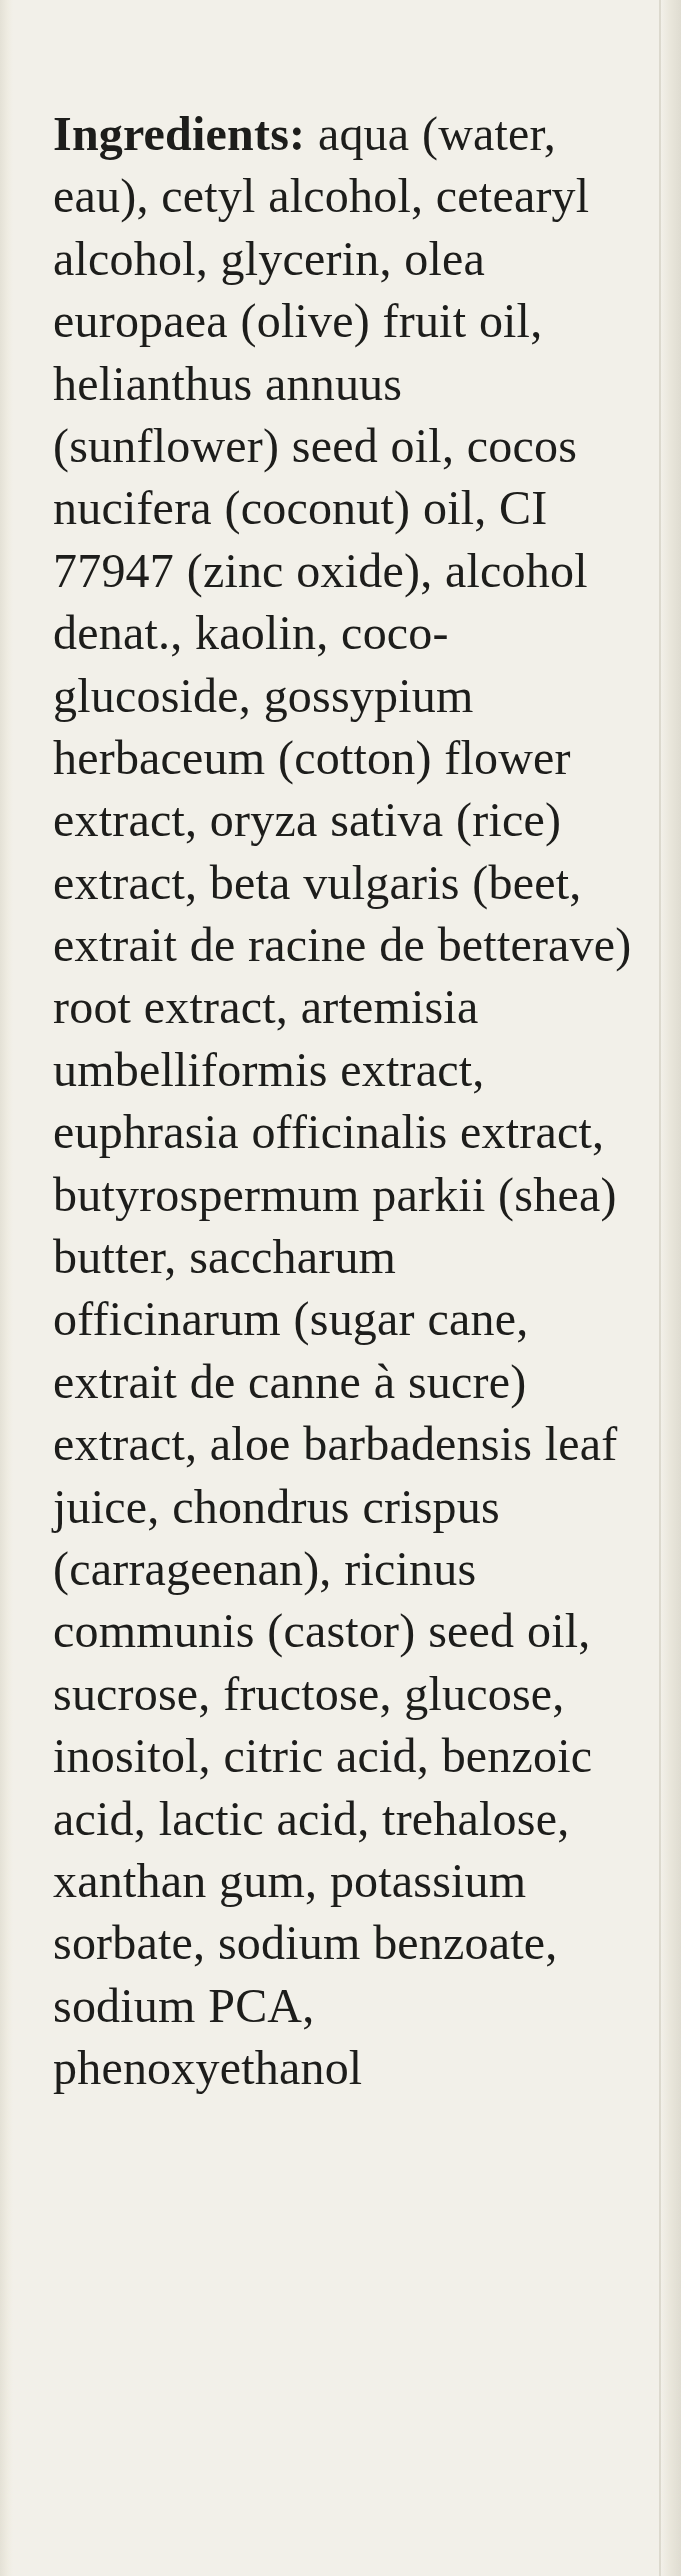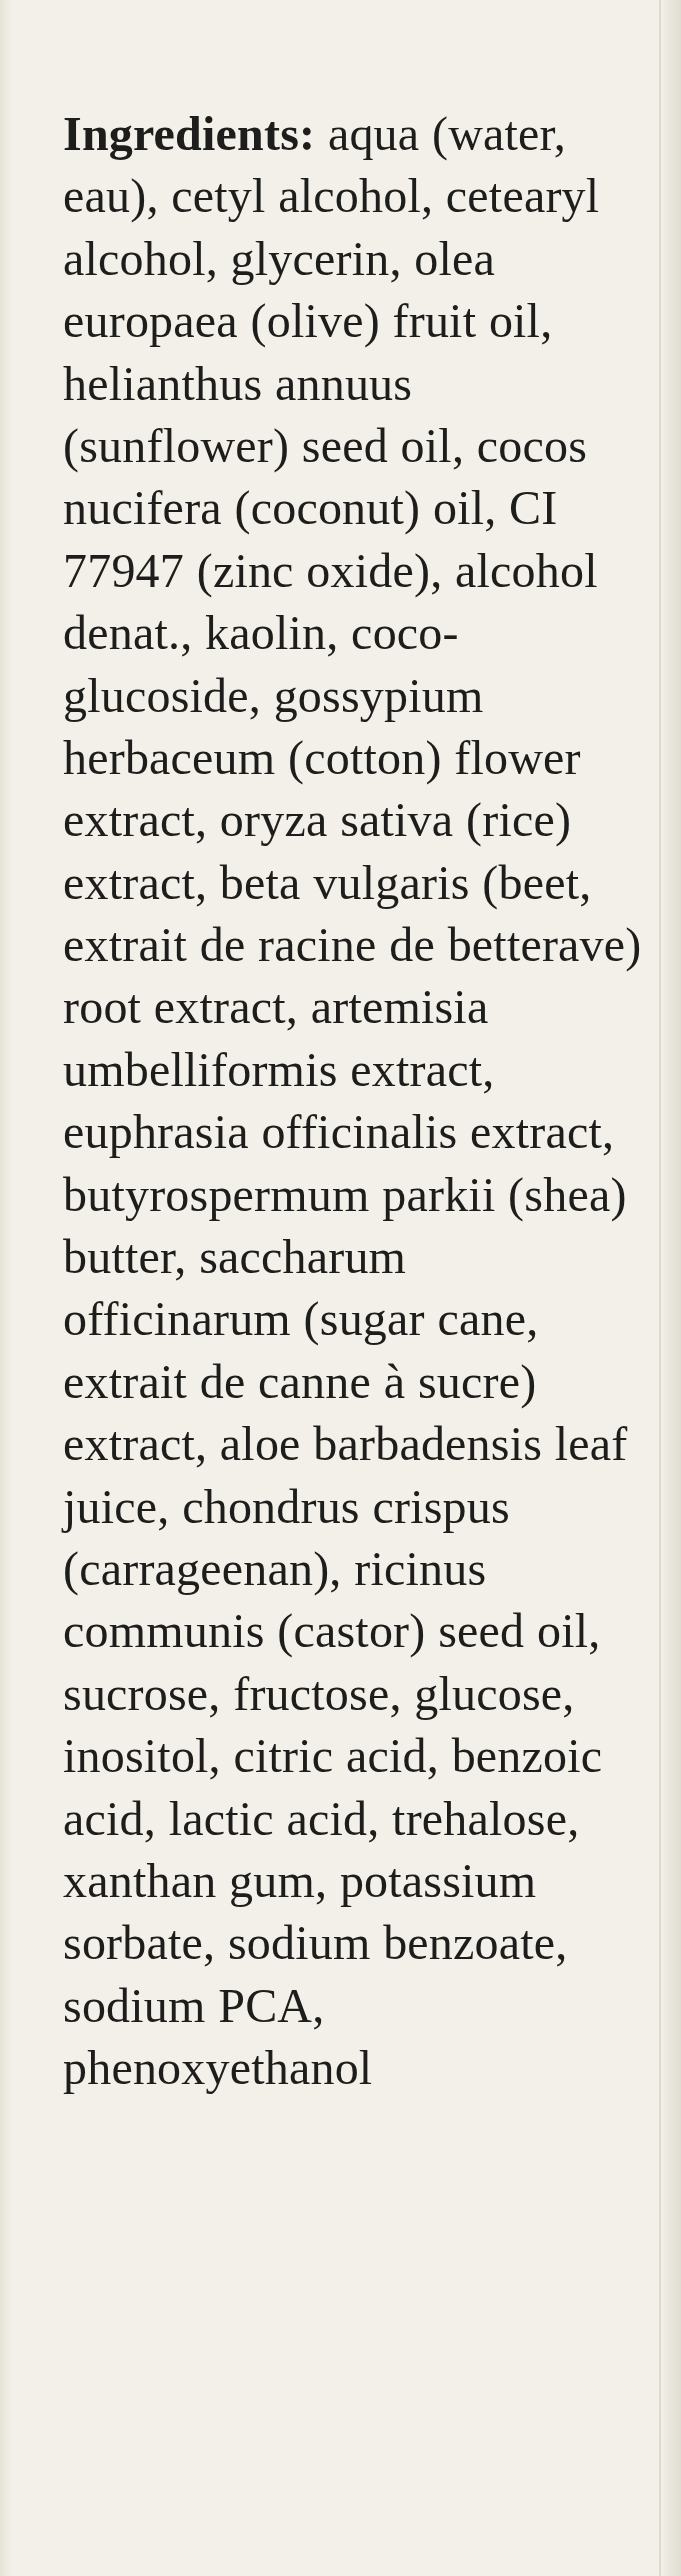--- a/index.html
+++ b/index.html
@@ -51,21 +51,20 @@
   .ingredients-block {
     position: absolute;
     left: 53px;
     top: 55px;
     width: 580px;
     font-size: 48px;
     line-height: 1.30;
     color: #1d1d1b;
     letter-spacing: 0.2px;
     word-spacing: 0.5px;
-    margin-left: 10px;
   }
   .ingredients-heading {
     font-weight: bold;
   }
   .ingredients-body {
     font-weight: normal;
   }
 </style>
 </head>
 <body>

